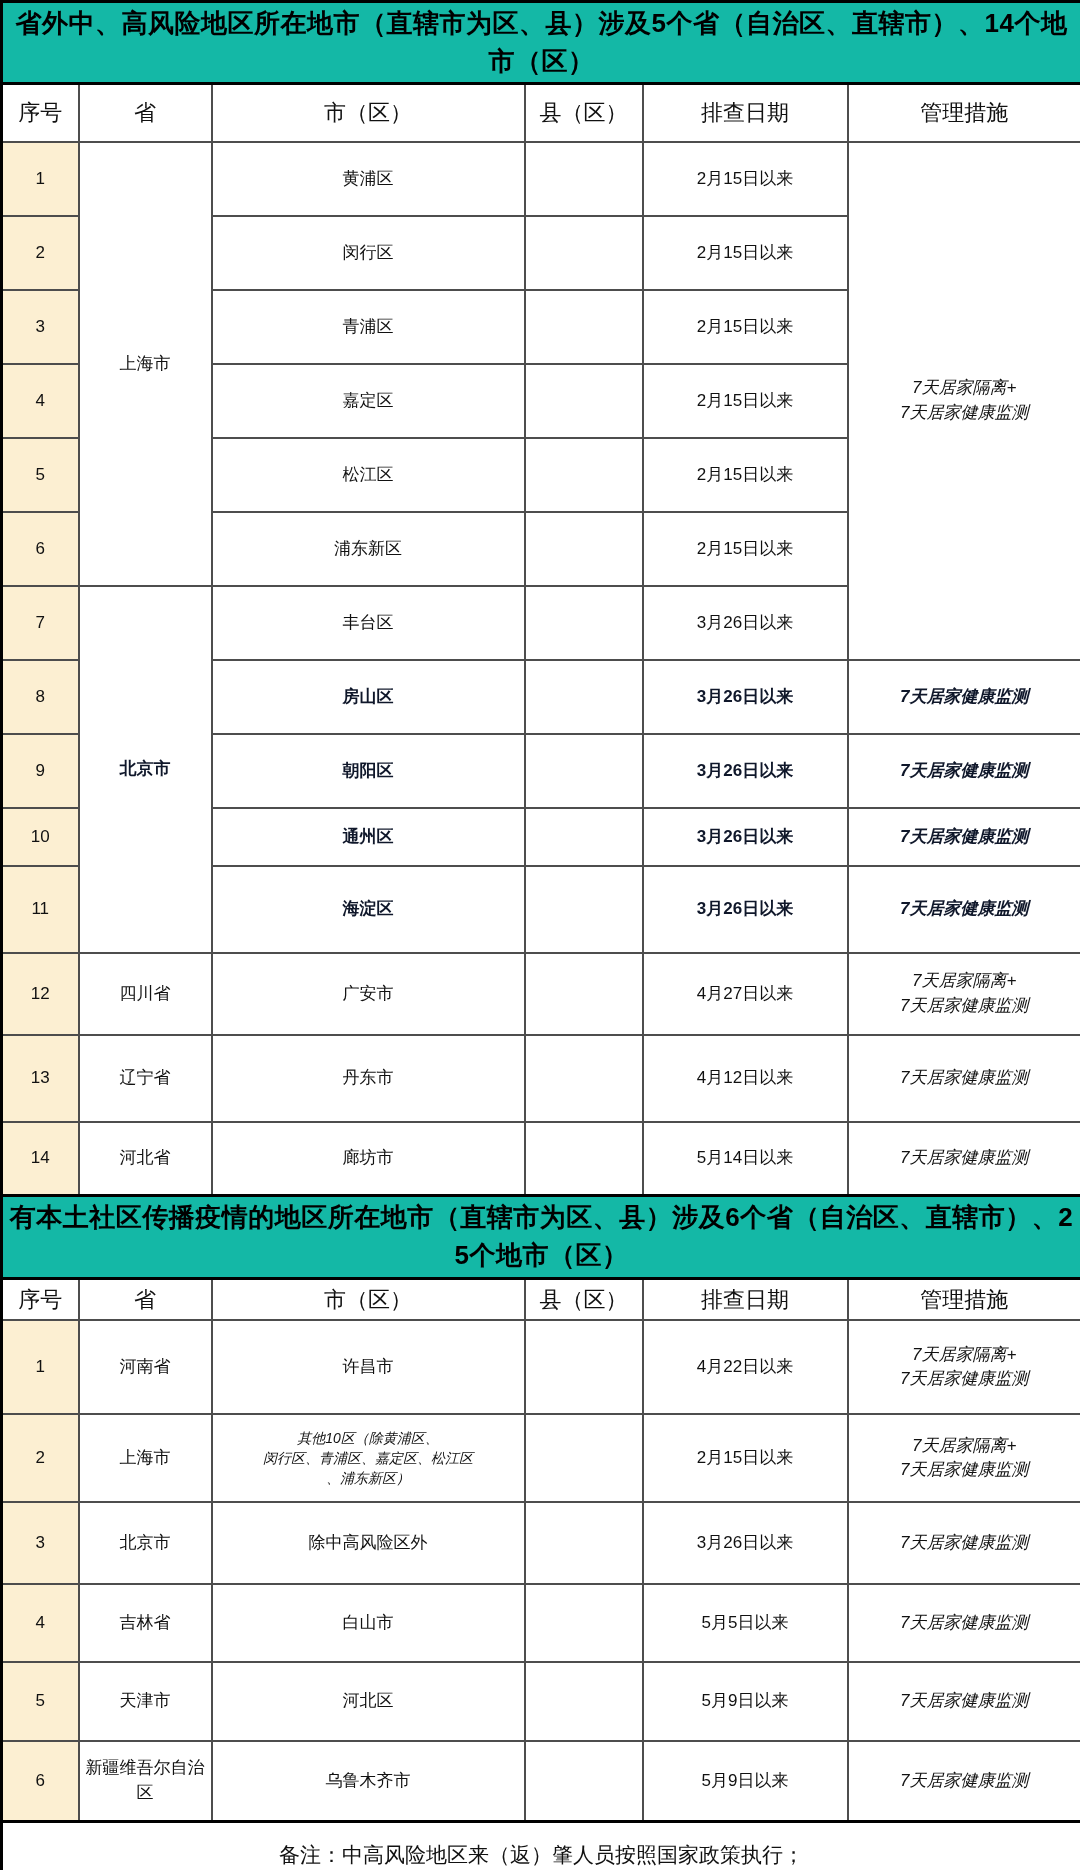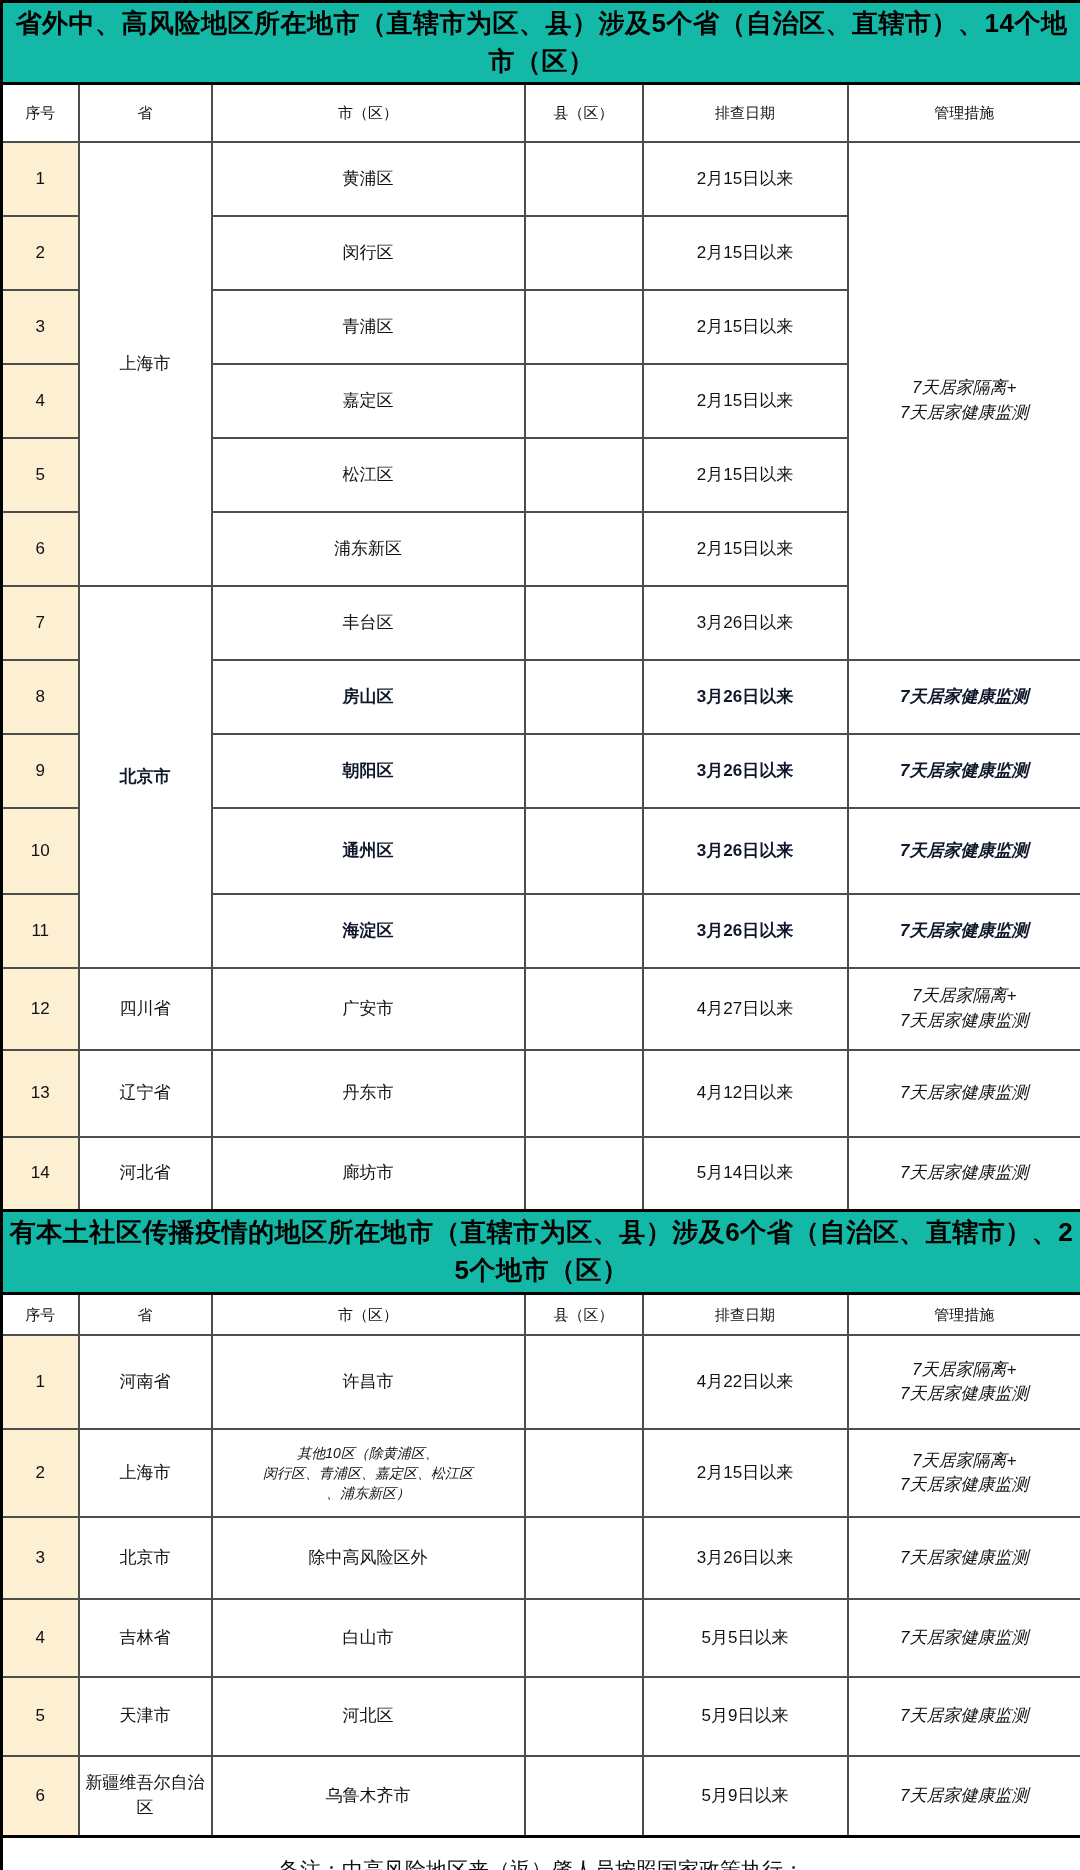--- a/index.html
+++ b/index.html
@@ -28,21 +28,21 @@
     background: #14b8a6;
     font-weight: bold;
     font-size: 26px;
     color: #000000;
     border: 3px solid #000000;
     letter-spacing: 0.5px;
   }
   tr.head-row th {
     background: #ffffff;
     font-weight: normal;
-    font-size: 15px;
+    font-size: 22px;
   }
   td.seq {
     background: #FCEFD2;
   }
   td.measure, td.city2 { white-space: pre-line; font-style: italic; }
   .hl { color: #0f172a; font-weight: bold; }
   tr.footer-row td {
     border: 3px solid #000000;
     font-size: 21px;
     line-height: 1.65;
@@ -131,28 +131,28 @@
     <td class="hl">3月26日以来</td>
     <td class="hl measure">7天居家健康监测</td>
   </tr>
   <tr style="height:74px">
     <td class="seq">9</td>
     <td class="hl">朝阳区</td>
     <td></td>
     <td class="hl">3月26日以来</td>
     <td class="hl measure">7天居家健康监测</td>
   </tr>
-  <tr style="height:86px">
+  <tr style="height:58px">
     <td class="seq">10</td>
     <td class="hl">通州区</td>
     <td></td>
     <td class="hl">3月26日以来</td>
     <td class="hl measure">7天居家健康监测</td>
   </tr>
-  <tr style="height:74px">
+  <tr style="height:87px">
     <td class="seq">11</td>
     <td class="hl">海淀区</td>
     <td></td>
     <td class="hl">3月26日以来</td>
     <td class="hl measure">7天居家健康监测</td>
   </tr>
 
   <tr style="height:82px">
     <td class="seq">12</td>
     <td>四川省</td>

